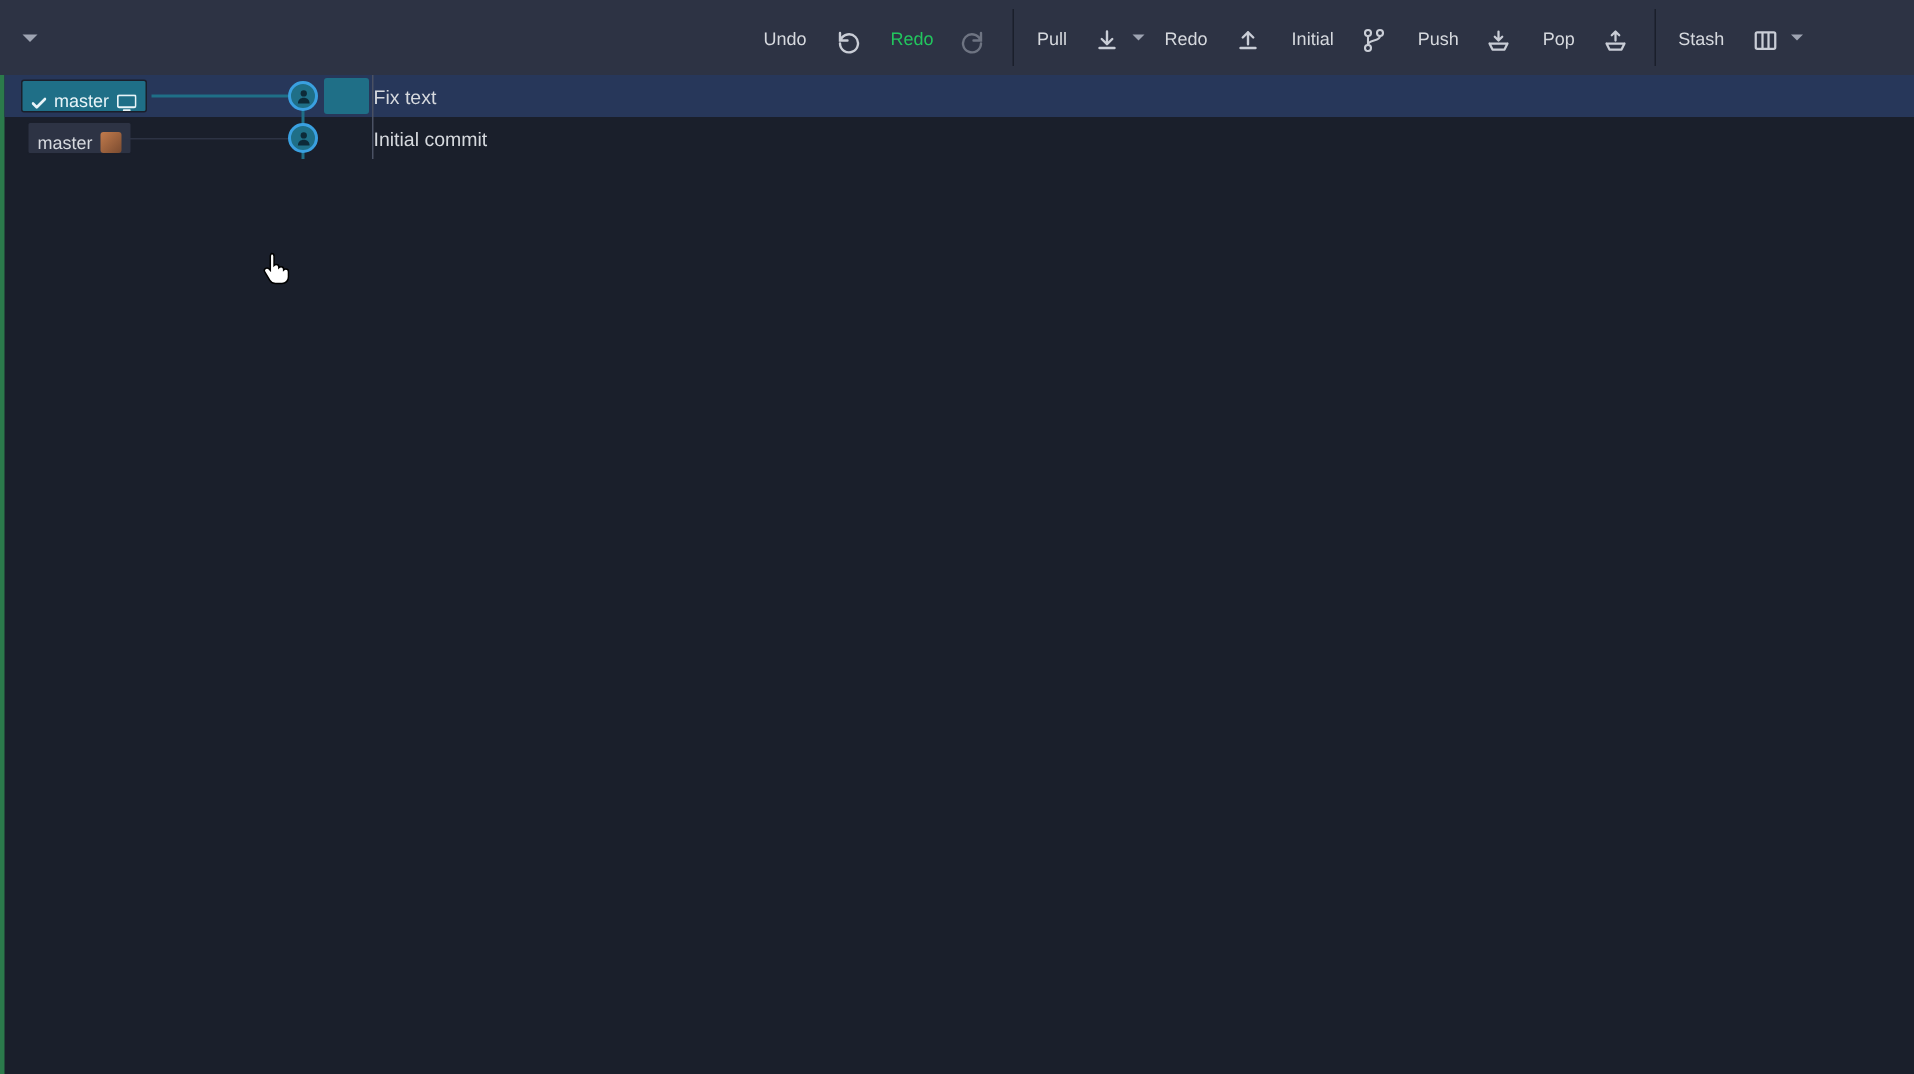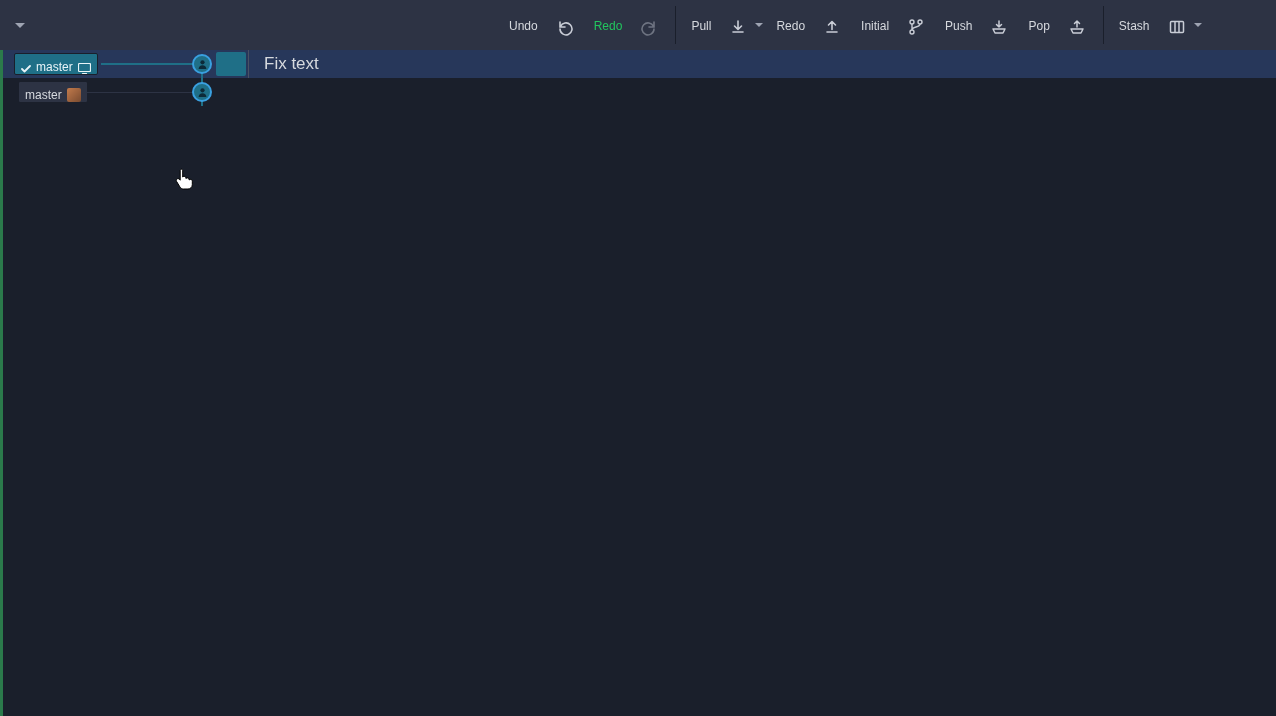--- a/index.html
+++ b/index.html
@@ -181,22 +181,22 @@
     background: #1f6f87;
     border-radius: 2px;
   }
 
   .msg-col {
     flex: 1;
     height: 100%;
     display: flex;
     align-items: center;
     border-left: 1px solid #4a5163;
-    padding-left: 15px;
-    font-size: 17px;
+    padding-left: 0;
+    font-size: 13px;
     color: #d6d9de;
   }
 
   
   .cursor {
     position: absolute;
     left: 172px;
     top: 118px;
     pointer-events: none;
   }
@@ -335,18 +335,19 @@
     </div>
     <div class="node-col">
       <div class="vline"></div>
       <div class="node">
         <svg width="11" height="11" viewBox="0 0 11 11">
             <circle cx="5.5" cy="3.3" r="2.1" fill="#0d2a38"></circle>
             <path d="M1.6 10c0-2.4 1.8-3.8 3.9-3.8s3.9 1.4 3.9 3.8z" fill="#0d2a38"></path>
           </svg>
       </div>
     </div>
+    <div class="msg-col">Initial commit</div>
   </div>
 
   <svg class="cursor" width="18" height="22" viewBox="0 0 18 22">
     <path d="M6 1c1 0 1.7.8 1.7 1.8v6.2c.4-.4 1-.6 1.5-.6 1 0 1.7.8 1.7 1.8v.3c.4-.4 1-.6 1.5-.6 1 0 1.7.8 1.7 1.8v.3c.4-.4 1-.6 1.5-.6 1 0 1.7.8 1.7 1.8v3.5c0 2.4-1.9 4.3-4.3 4.3H8.6c-1.5 0-2.9-.8-3.7-2.1l-3.4-5.6c-.5-.8-.2-1.9.6-2.4.7-.4 1.6-.3 2.2.3l.9 1V2.8C5.2 1.8 6 1 6 1z" fill="#ffffff" stroke="#000" stroke-width="1"></path>
   </svg>
 </div>
 
 </body></html>

